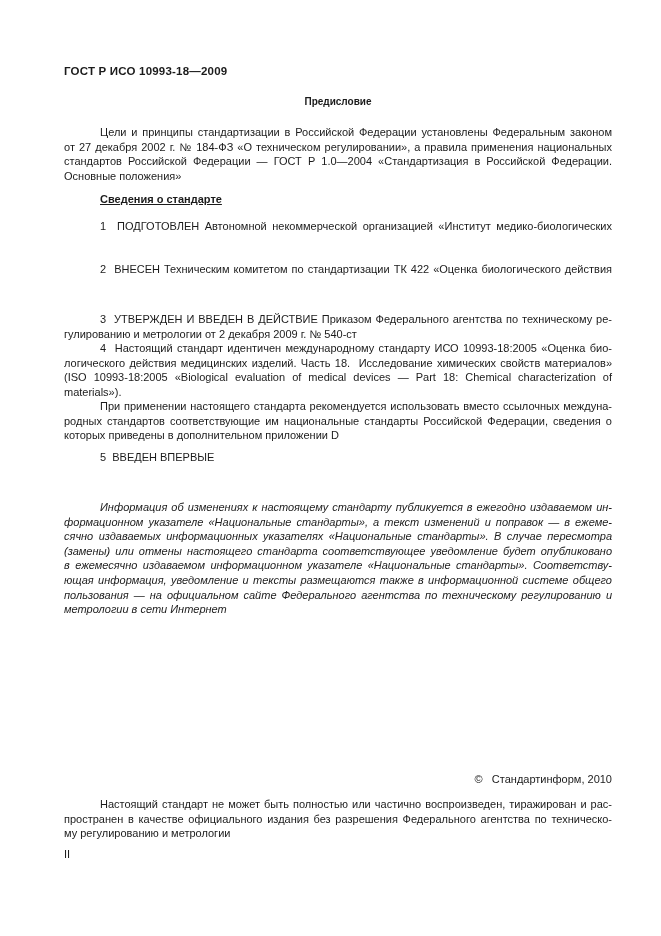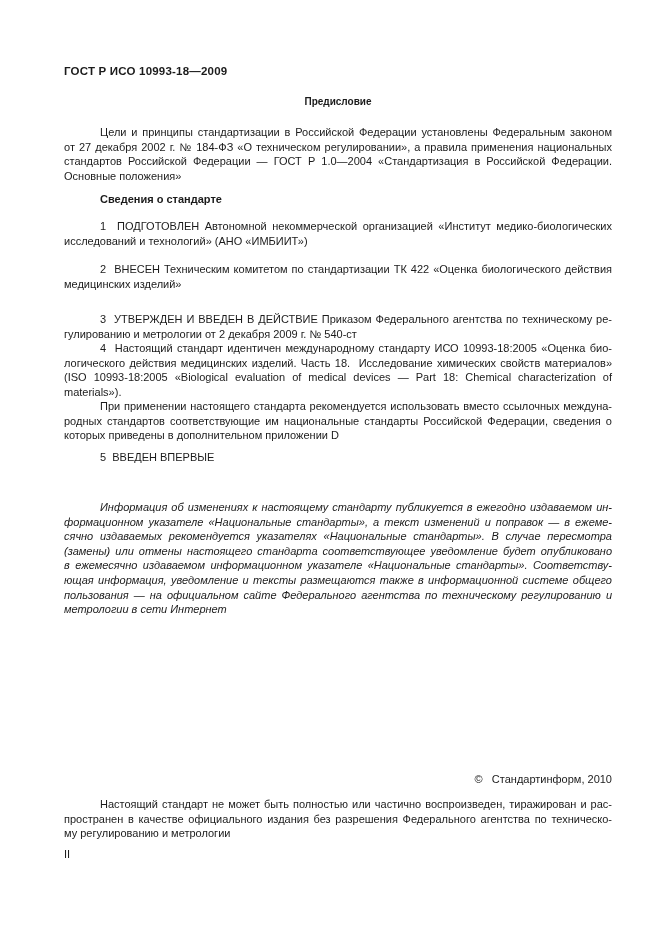--- a/index.html
+++ b/index.html
@@ -48,20 +48,21 @@
   .doc-title {
     top: 96px;
     text-align: center;
     font-weight: bold;
     font-size: 10px;
   }
   .subheading {
     font-weight: bold;
     text-indent: 36px;
     line-height: 14.6px;
+    text-decoration: underline;
   }
   .notice {
     font-style: italic;
   }
   .copyright {
     top: 772px;
     text-align: right;
     line-height: 14.6px;
   }
   .pagenum {
@@ -82,26 +83,24 @@
       <div class="ln j">Цели и принципы стандартизации в Российской Федерации установлены Федеральным законом</div>
       <div class="ln j">от 27 декабря 2002 г. № 184-ФЗ «О техническом регулировании», а правила применения национальных</div>
       <div class="ln j">стандартов Российской Федерации — ГОСТ Р 1.0—2004 «Стандартизация в Российской Федерации.</div>
       <div class="ln">Основные положения»</div>
     </div>
 
   <div class="abs subheading" style="top:192px">Сведения о стандарте</div>
 
   <div class="abs indent" style="top:219px">
       <div class="ln j">1&nbsp; ПОДГОТОВЛЕН Автономной некоммерческой организацией «Институт медико-биологических</div>
-      <div class="ln">исследований и технологий» (АНО «ИМБИИТ»)</div>
     </div>
 
   <div class="abs indent" style="top:262px">
       <div class="ln j">2&nbsp; ВНЕСЕН Техническим комитетом по стандартизации ТК 422 «Оценка биологического действия</div>
-      <div class="ln">медицинских изделий»</div>
     </div>
 
   <div class="abs indent" style="top:312px">
       <div class="ln j">3&nbsp; УТВЕРЖДЕН И ВВЕДЕН В ДЕЙСТВИЕ Приказом Федерального агентства по техническому ре-</div>
       <div class="ln">гулированию и метрологии от 2 декабря 2009 г. № 540-ст</div>
     </div>
 
   <div class="abs indent" style="top:341px">
       <div class="ln j">4&nbsp; Настоящий стандарт идентичен международному стандарту ИСО 10993-18:2005 «Оценка био-</div>
       <div class="ln j">логического действия медицинских изделий. Часть 18.&nbsp; Исследование химических свойств материалов»</div>
@@ -115,21 +114,21 @@
       <div class="ln">которых приведены в дополнительном приложении D</div>
     </div>
 
   <div class="abs indent" style="top:450px">
       <div class="ln">5&nbsp; ВВЕДЕН ВПЕРВЫЕ</div>
     </div>
 
   <div class="abs indent notice" style="top:500px">
       <div class="ln j">Информация об изменениях к настоящему стандарту публикуется в ежегодно издаваемом ин-</div>
       <div class="ln j">формационном указателе «Национальные стандарты», а текст изменений и поправок — в ежеме-</div>
-      <div class="ln j">сячно издаваемых рекомендуется указателях «Национальные стандарты». В случае пересмотра</div>
+      <div class="ln j">сячно издаваемых информационных указателях «Национальные стандарты». В случае пересмотра</div>
       <div class="ln j">(замены) или отмены настоящего стандарта соответствующее уведомление будет опубликовано</div>
       <div class="ln j">в ежемесячно издаваемом информационном указателе «Национальные стандарты». Соответству-</div>
       <div class="ln j">ющая информация, уведомление и тексты размещаются также в информационной системе общего</div>
       <div class="ln j">пользования — на официальном сайте Федерального агентства по техническому регулированию и</div>
       <div class="ln">метрологии в сети Интернет</div>
     </div>
 
   <div class="abs copyright">©&nbsp;&nbsp; Стандартинформ, 2010</div>
 
   <div class="abs indent" style="top:797px">

